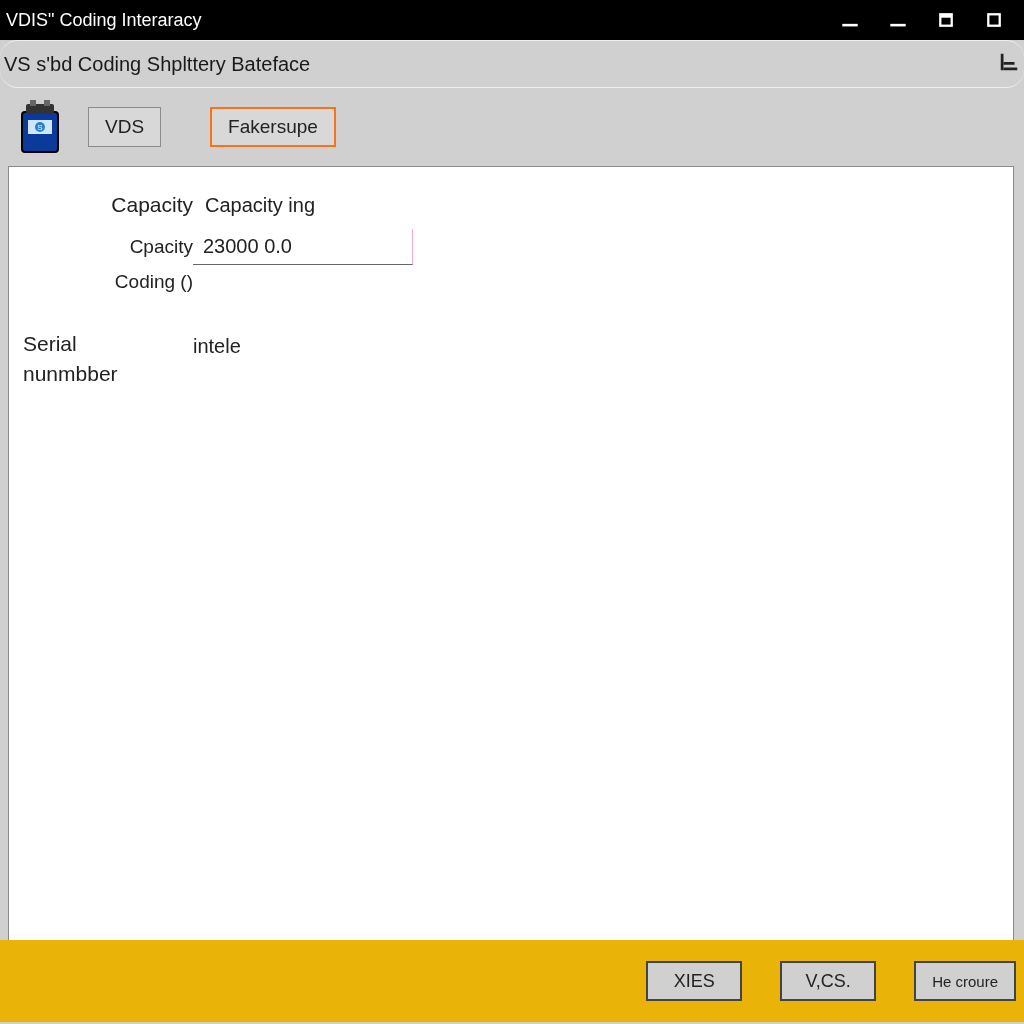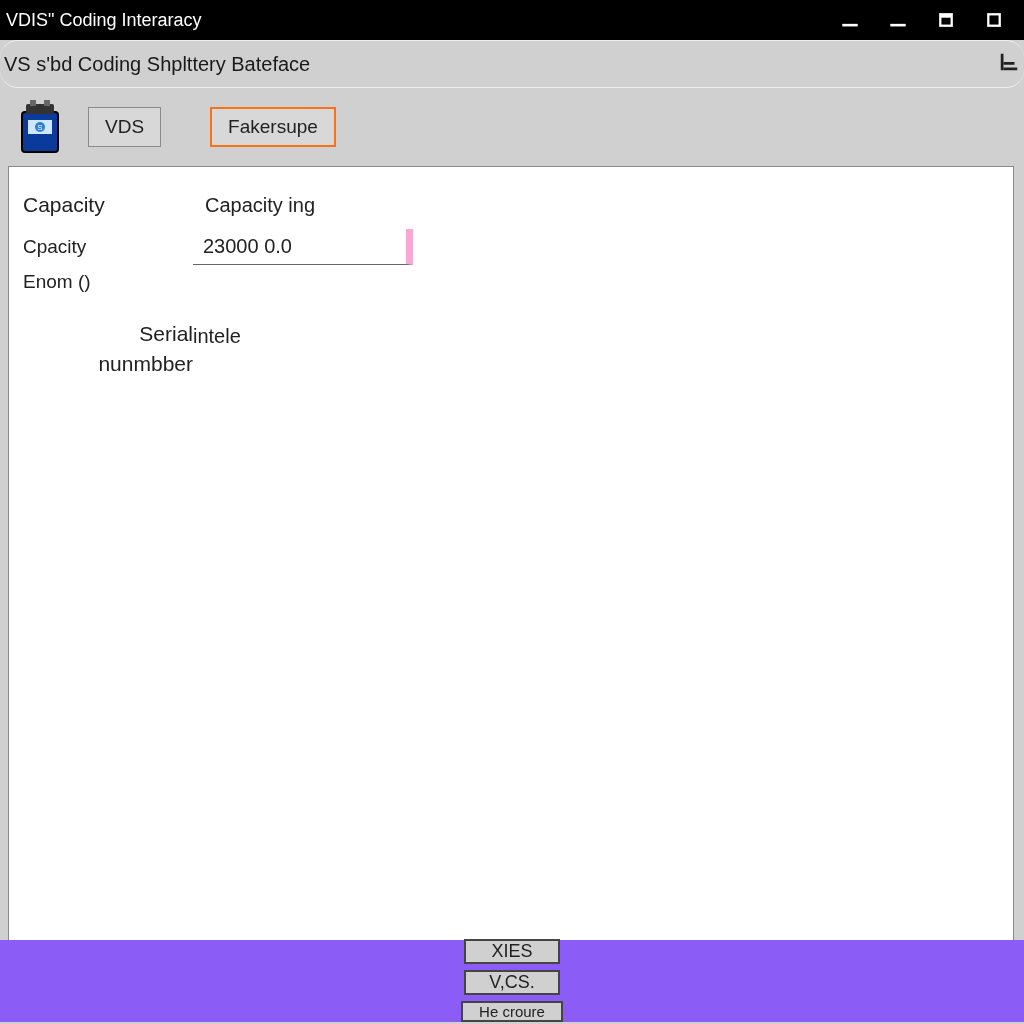--- a/index.html
+++ b/index.html
@@ -82,71 +82,71 @@
       color: #222;
     }
     .form-row {
       display: flex;
       align-items: center;
       min-height: 40px;
     }
     .form-label {
       width: 170px;
       padding: 4px 0;
+      text-align: right;
     }
     .form-label.small { font-size: 19px; color: #222; }
     .form-label.tiny { font-size: 17px; color: #333; }
     .field-box {
       border: 1px solid #666;
       padding: 6px 10px;
       min-width: 140px;
       font-size: 20px;
       background: #fff;
     }
     .field-box.wide { min-width: 220px; }
     .field-suffix {
       margin-left: 12px;
       font-size: 20px;
     }
     .cell-line {
       border-bottom: 1px solid #666;
-      border-right: 7px solid #f9a8d4;
+      border-right: 1px solid #f9a8d4;
       padding: 6px 10px;
       min-width: 220px;
       font-size: 20px;
     }
     .plain-value {
       padding: 6px 10px;
       font-size: 20px;
       margin-left: -10px;
     }
     .row-gap { margin-top: 2px; }
     .footer {
       height: 82px;
-      background: #8b5cf6;
+      background: #eab308;
       display: flex;
       align-items: center;
       justify-content: flex-end;
       padding: 0 8px;
-      gap: 6px;
-      flex-direction: column;
+      gap: 38px;
     }
     .footer-btn {
       height: 40px;
       min-width: 96px;
       padding: 0 16px;
       border: 2px solid #444;
       background: #d0d0d0;
       font-size: 18px;
       color: #222;
       display: flex; align-items: center; justify-content: center;
       cursor: default;
     }
     .footer-btn.small { font-size: 15px; min-width: 88px; }
-    .serial-block { display: flex; margin-top: 22px; text-align: right; }
+    .serial-block { display: flex; margin-top: 32px; }
     .serial-label { width: 170px; font-size: 21px; line-height: 1.45; }
   </style>
 </head>
 <body>
 
 <div class="titlebar">
   <div class="title">VDIS" Coding Interaracy</div>
   <div class="win-controls">
     <div class="win-btn">
       <svg viewBox="0 0 14 14" width="18" height="18">
@@ -207,21 +207,21 @@
       <div class="form-label">Capacity</div>
       <div class="field-suffix">Capacity ing</div>
     </div>
 
     <div class="form-row row-gap">
       <div class="form-label small">Cpacity</div>
       <div class="cell-line">23000 0.0</div>
     </div>
 
     <div class="form-row" style="min-height:30px">
-      <div class="form-label small">Enom ()</div>
+      <div class="form-label small">Coding ()</div>
     </div>
 
 
     <div class="serial-block">
       <div class="serial-label">Serial<br>nunmbber</div>
       <div class="plain-value">intele</div>
     </div>
 
   </div>
 </div>

